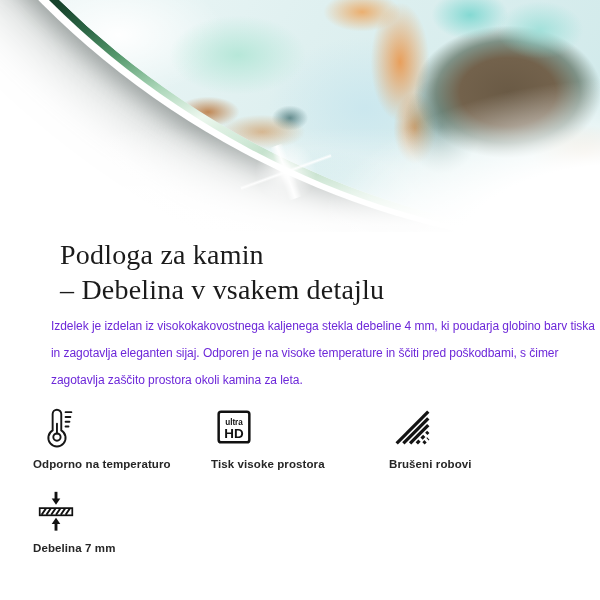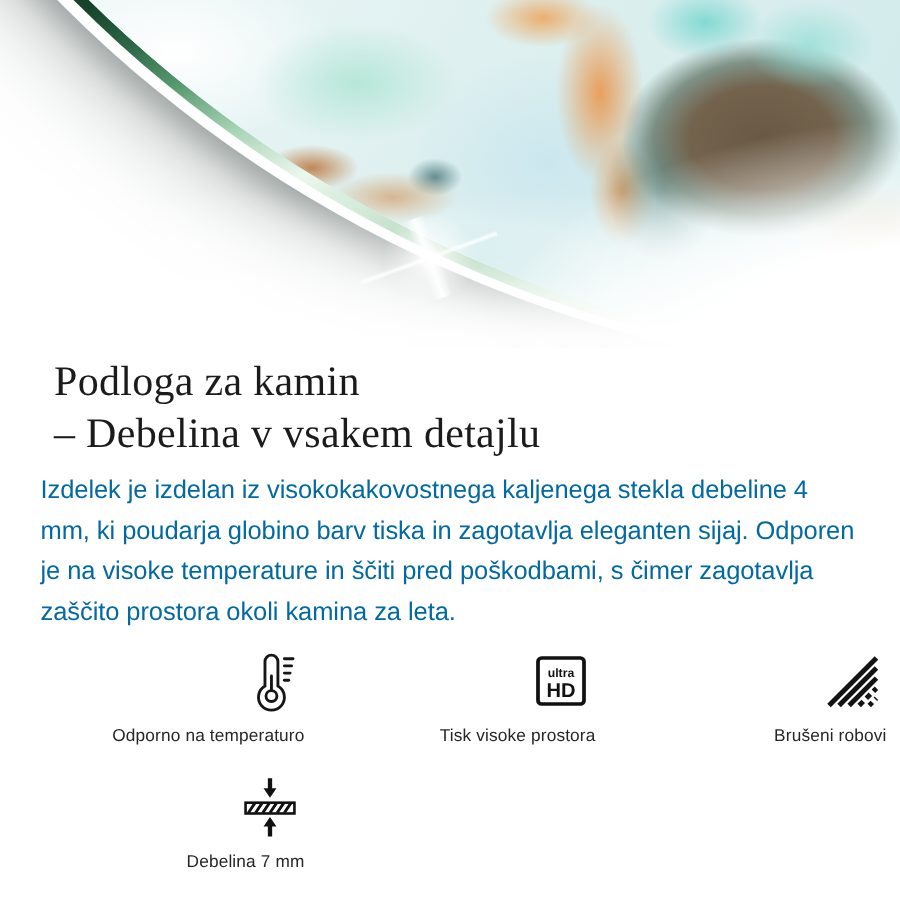--- a/index.html
+++ b/index.html
@@ -51,33 +51,33 @@
       linear-gradient(0deg, rgba(255,255,255,0) 46%, rgba(255,255,255,.9) 50%, rgba(255,255,255,0) 54%);
   }
   .hero-fade{
     position:absolute;inset:0;pointer-events:none;
     background:
       radial-gradient(430px 250px at 103% 112%, #ffffff 38%, rgba(255,255,255,0) 72%),
       linear-gradient(180deg, rgba(255,255,255,0) 55%, rgba(255,255,255,.45) 78%, rgba(255,255,255,.92) 97%);
   }
 
   
-  .content{position:relative;padding:0 27px;}
+  .content{position:relative;padding:0 51px;}
   .title{margin:5px 0 0 9px;font-family:"Liberation Serif",serif;font-weight:400;
          font-size:28px;line-height:35px;color:#1b1b1b;letter-spacing:.2px;}
   .title .h-line{display:block;}
-  .desc{margin:6px 0 0 0;width:545px;font-size:17px;line-height:27px;
-        letter-spacing:-.05px;color:#0369a1;}
+  .desc{margin:6px 0 0 0;width:545px;font-size:12px;line-height:27px;
+        letter-spacing:-.05px;color:#6d28d9;}
 
   
   .features{margin:10px -18px 0 -18px;display:grid;grid-template-columns:repeat(3,1fr);
             row-gap:18px;}
-  .feature{display:flex;flex-direction:column;align-items:flex-end;}
+  .feature{display:flex;flex-direction:column;align-items:flex-start;}
   .f-icon{width:46px;height:46px;display:block;}
-  .f-label{margin-top:8px;font-size:11.5px;letter-spacing:.1px;color:#262626;white-space:nowrap;}
+  .f-label{margin-top:8px;font-size:11.5px;letter-spacing:.1px;color:#262626;white-space:nowrap;font-weight:bold;}
   .f-icon text{font-family:"Liberation Sans",sans-serif;font-weight:bold;fill:#111;}
 </style>
 </head>
 <body>
 
 <div class="page">
 
   <div class="hero">
     <div class="glass-shadow"></div>
     <div class="glass-edge"></div>

